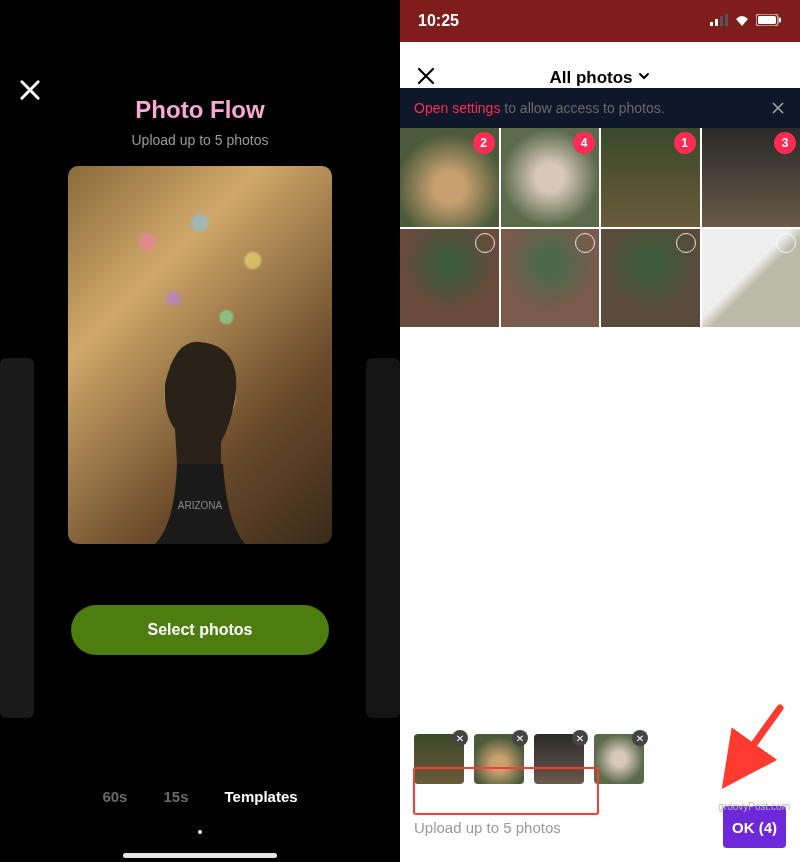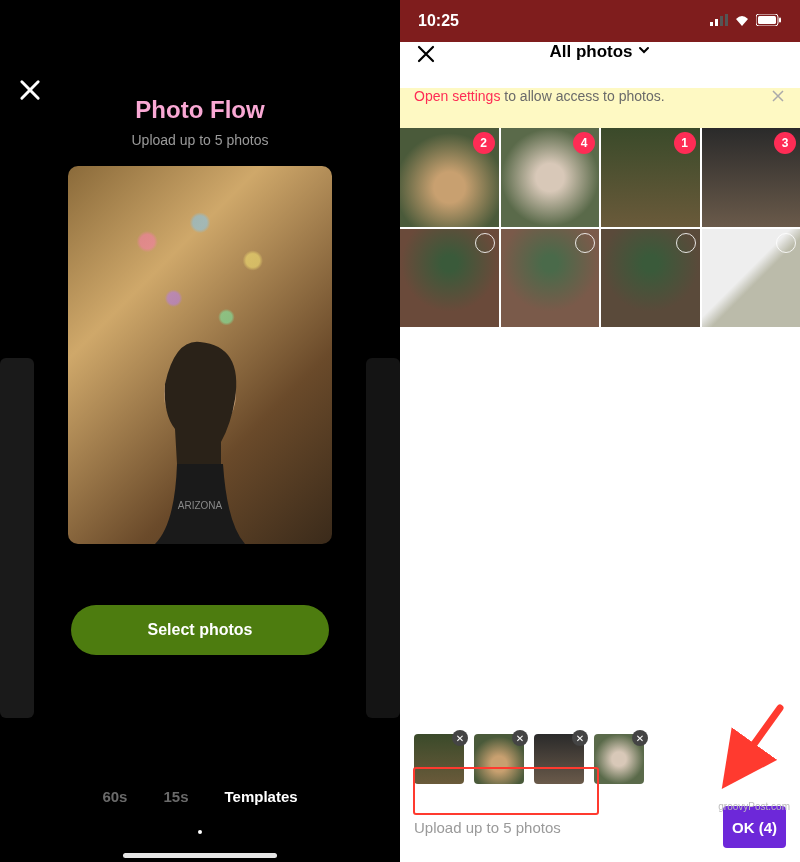--- a/index.html
+++ b/index.html
@@ -141,21 +141,21 @@
     display: flex;
     align-items: center;
     padding: 0 18px;
     font-size: 16px;
     font-weight: 600;
   }
   .status-bar .time { flex: 1; }
   .status-bar .icons { display: flex; gap: 6px; align-items: center; }
   .right-header {
     display: flex;
-    align-items: flex-start;
+    align-items: flex-end;
     height: 46px;
     padding: 0 14px;
     background: #fff;
   }
   .right-header .close-x {
     width: 24px; height: 24px;
     color: #000;
     cursor: pointer;
   }
   .right-header .title-wrap {
@@ -165,24 +165,24 @@
     align-items: center;
     gap: 4px;
     font-size: 17px;
     font-weight: 700;
     color: #000;
     cursor: pointer;
   }
   .right-header .spacer-right { width: 24px; }
   .banner {
     display: flex;
-    align-items: flex-start;
+    align-items: center;
     height: 40px;
     padding: 0 14px;
-    background: #fef9c3;
+    background: #0f172a;
     font-size: 14px;
     color: #6a6a6a;
   }
   .banner .link { color: #fe2c55; font-weight: 500; }
   .banner .close-banner {
     margin-left: auto;
     width: 16px; height: 16px;
     color: #aaa;
     cursor: pointer;
   }

